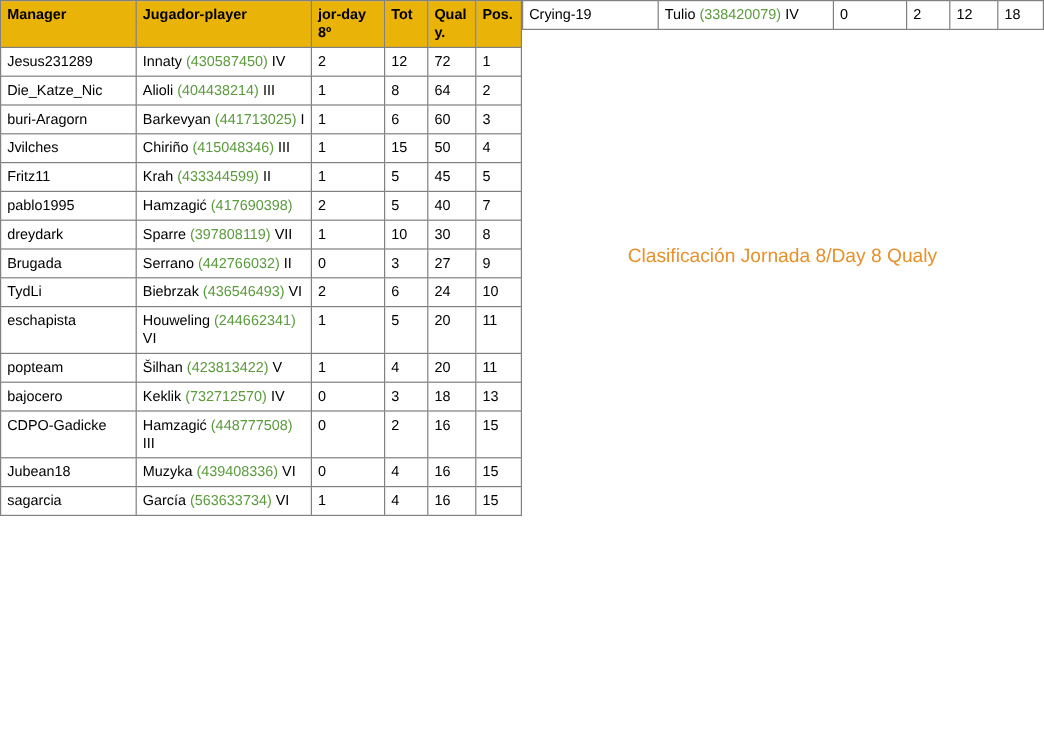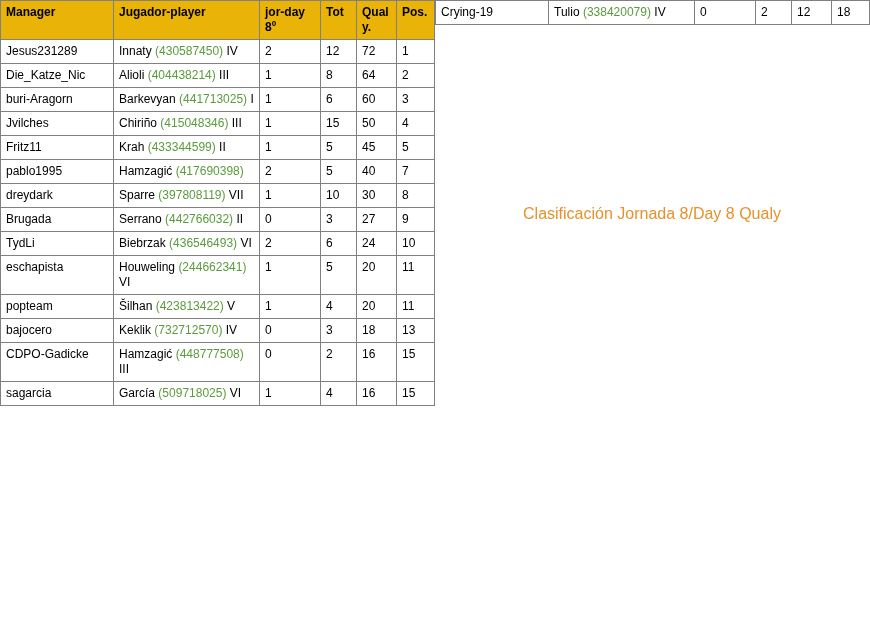--- a/index.html
+++ b/index.html
@@ -211,22 +211,30 @@
           </tr>
           <tr>
             <td>CDPO-Gadicke</td>
             <td><span>Hamzagić </span><span class="pid">(448777508)</span><span> III</span></td>
             <td>0</td>
             <td>2</td>
             <td>16</td>
             <td>15</td>
           </tr>
           <tr>
+            <td>Jubean18</td>
+            <td><span>Muzyka </span><span class="pid">(439408336)</span><span> VI</span></td>
+            <td>0</td>
+            <td>4</td>
+            <td>16</td>
+            <td>15</td>
+          </tr>
+          <tr>
             <td>sagarcia</td>
-            <td><span>García </span><span class="pid">(509718025)</span><span> VI</span></td>
+            <td><span>García </span><span class="pid">(563633734)</span><span> VI</span></td>
             <td>1</td>
             <td>4</td>
             <td>16</td>
             <td>15</td>
           </tr>
         </tbody>
     </table>
   </div>
 
   <div id="right-table-wrap">

